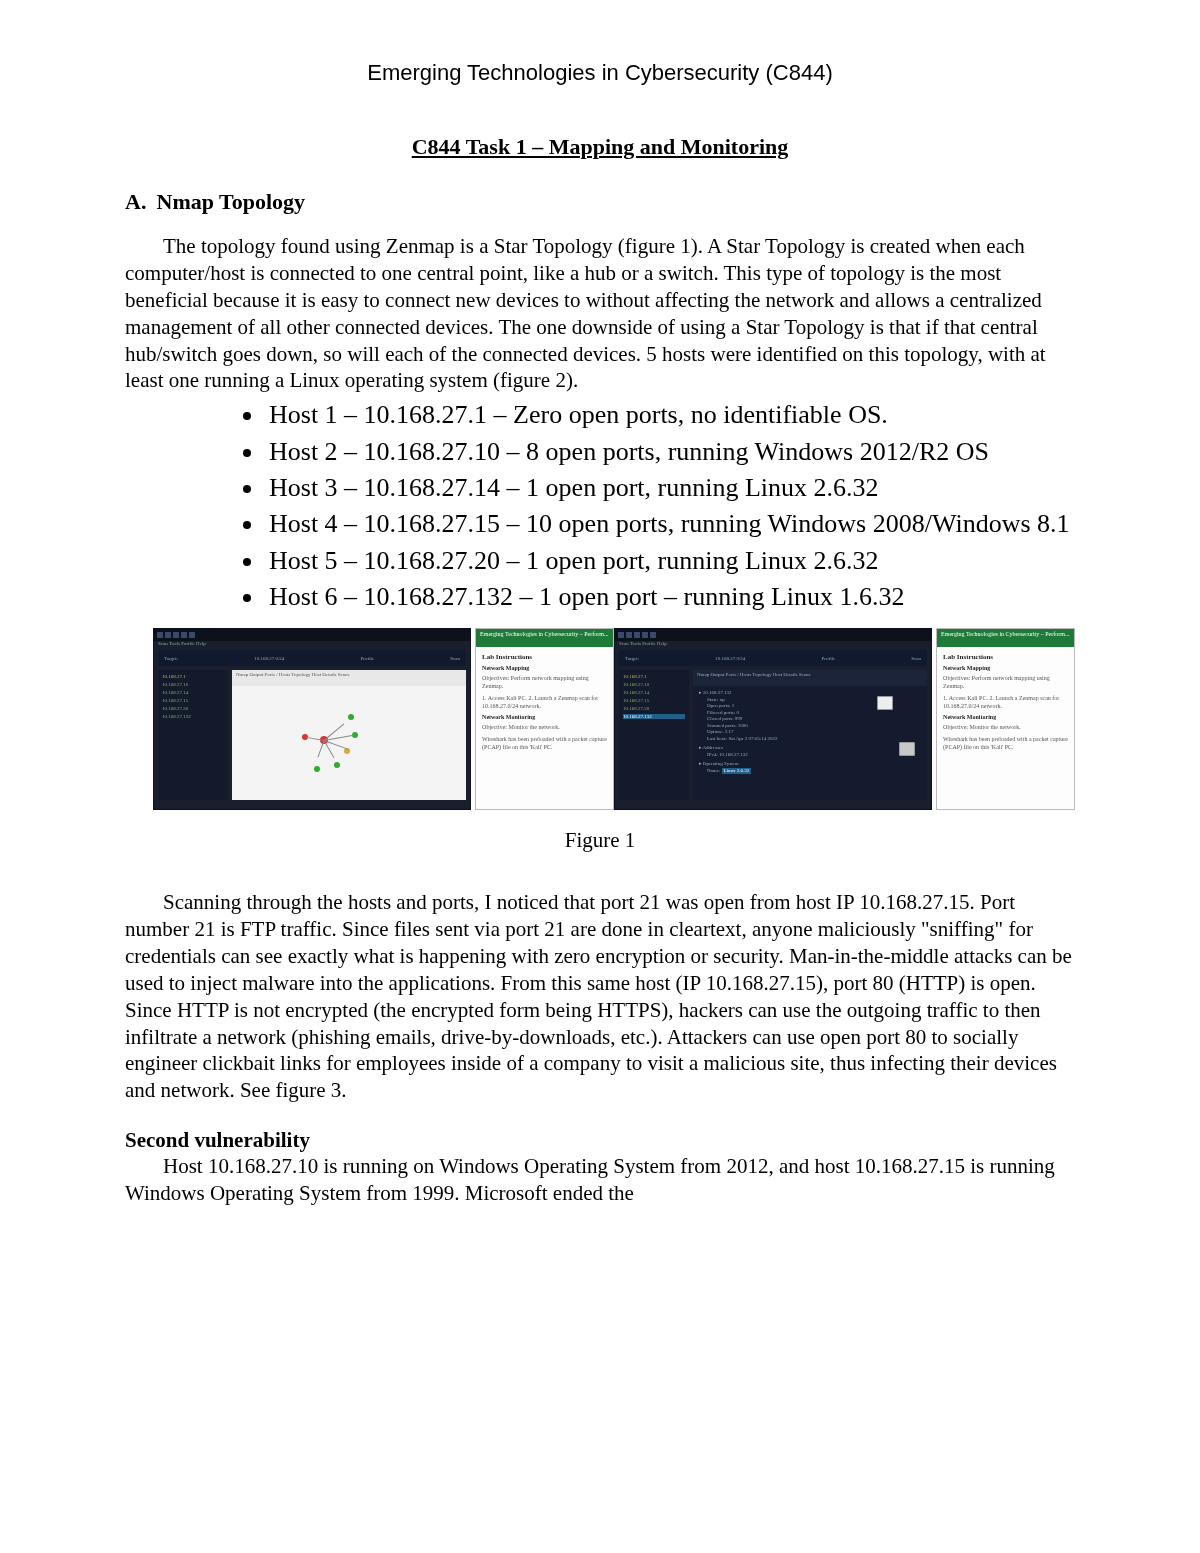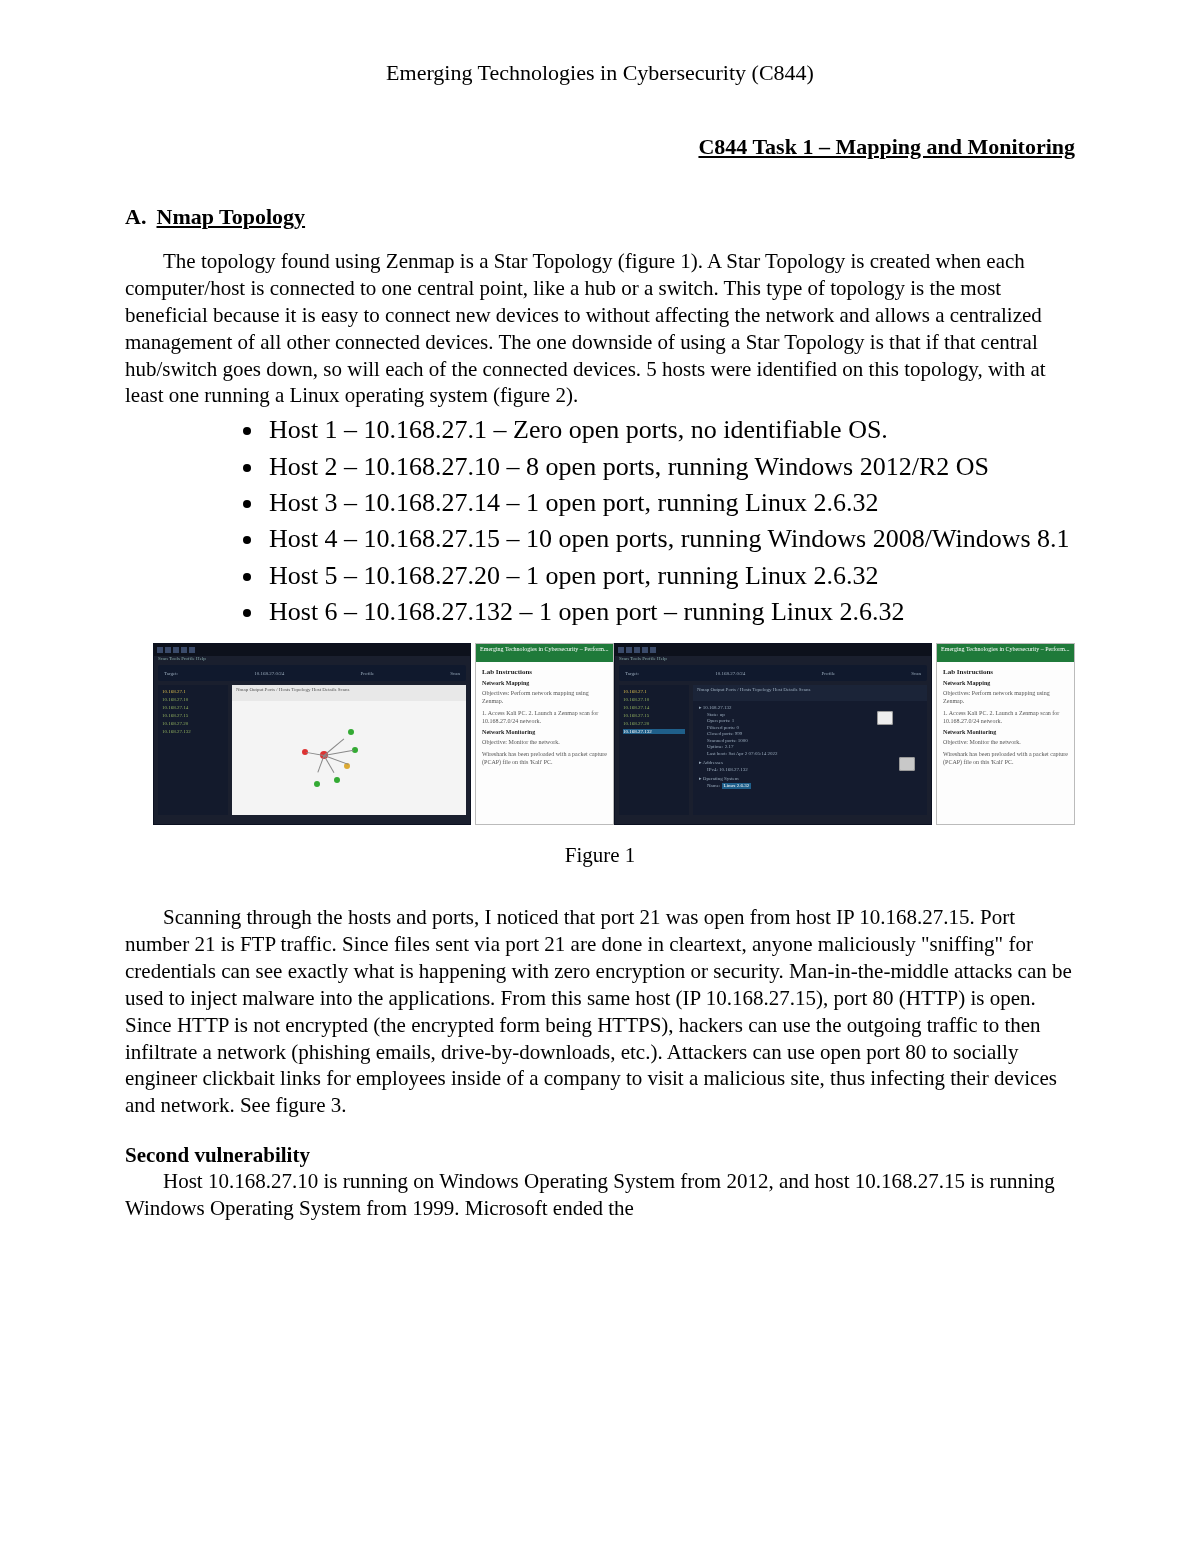--- a/index.html
+++ b/index.html
@@ -14,40 +14,39 @@
     min-height: 1553px;
     margin: 0 auto;
     padding: 60px 125px 60px 125px;
     box-sizing: border-box;
     position: relative;
   }
   .course-header {
     text-align: center;
     font-size: 22px;
     margin-bottom: 48px;
-    font-family: Liberation Serif, serif;
+    font-family: Liberation Sans, sans-serif;
   }
   .doc-title {
-    text-align: right;
+    text-align: center;
     font-size: 22px;
     font-weight: bold;
     text-decoration: underline;
-    margin-bottom: 44px;
+    margin-bottom: 29px;
   }
   .section-label {
     font-size: 22px;
     font-weight: bold;
     margin: 0 0 18px 0;
   }
   .section-label .lit {
     display: inline-block;
     width: 26px;
   }
   .section-label .uline {
-    text-decoration: underline;
   }
   .para {
     font-size: 21px;
     line-height: 1.28;
     margin: 0 0 4px 0;
     text-align: left;
   }
   .para.indent {
     text-indent: 38px;
   }
@@ -228,21 +227,21 @@
   </div>
 
   <p class="para indent">The topology found using Zenmap is a Star Topology (figure 1). A Star Topology is created when each computer/host is connected to one central point, like a hub or a switch. This type of topology is the most beneficial because it is easy to connect new devices to without affecting the network and allows a centralized management of all other connected devices. The one downside of using a Star Topology is that if that central hub/switch goes down, so will each of the connected devices. 5 hosts were identified on this topology, with at least one running a Linux operating system (figure 2).</p>
 
   <ul class="hosts">
     <li>Host 1 – 10.168.27.1 – Zero open ports, no identifiable OS.</li>
     <li>Host 2 – 10.168.27.10 – 8 open ports, running Windows 2012/R2 OS</li>
     <li>Host 3 – 10.168.27.14 – 1 open port, running Linux 2.6.32</li>
     <li>Host 4 – 10.168.27.15 – 10 open ports, running Windows 2008/Windows 8.1</li>
     <li>Host 5 – 10.168.27.20 – 1 open port, running Linux 2.6.32</li>
-    <li>Host 6 – 10.168.27.132 – 1 open port – running Linux 2.6.32</li>
+    <li>Host 6 – 10.168.27.132 – 1 open port – running Linux 1.6.32</li>
   </ul>
 
   <div class="figures-row">
 
     <div class="figure">
       <div class="shot-dark">
         <div class="topbar">
           <div class="sq"></div>
           <div class="sq"></div>
           <div class="sq"></div>

